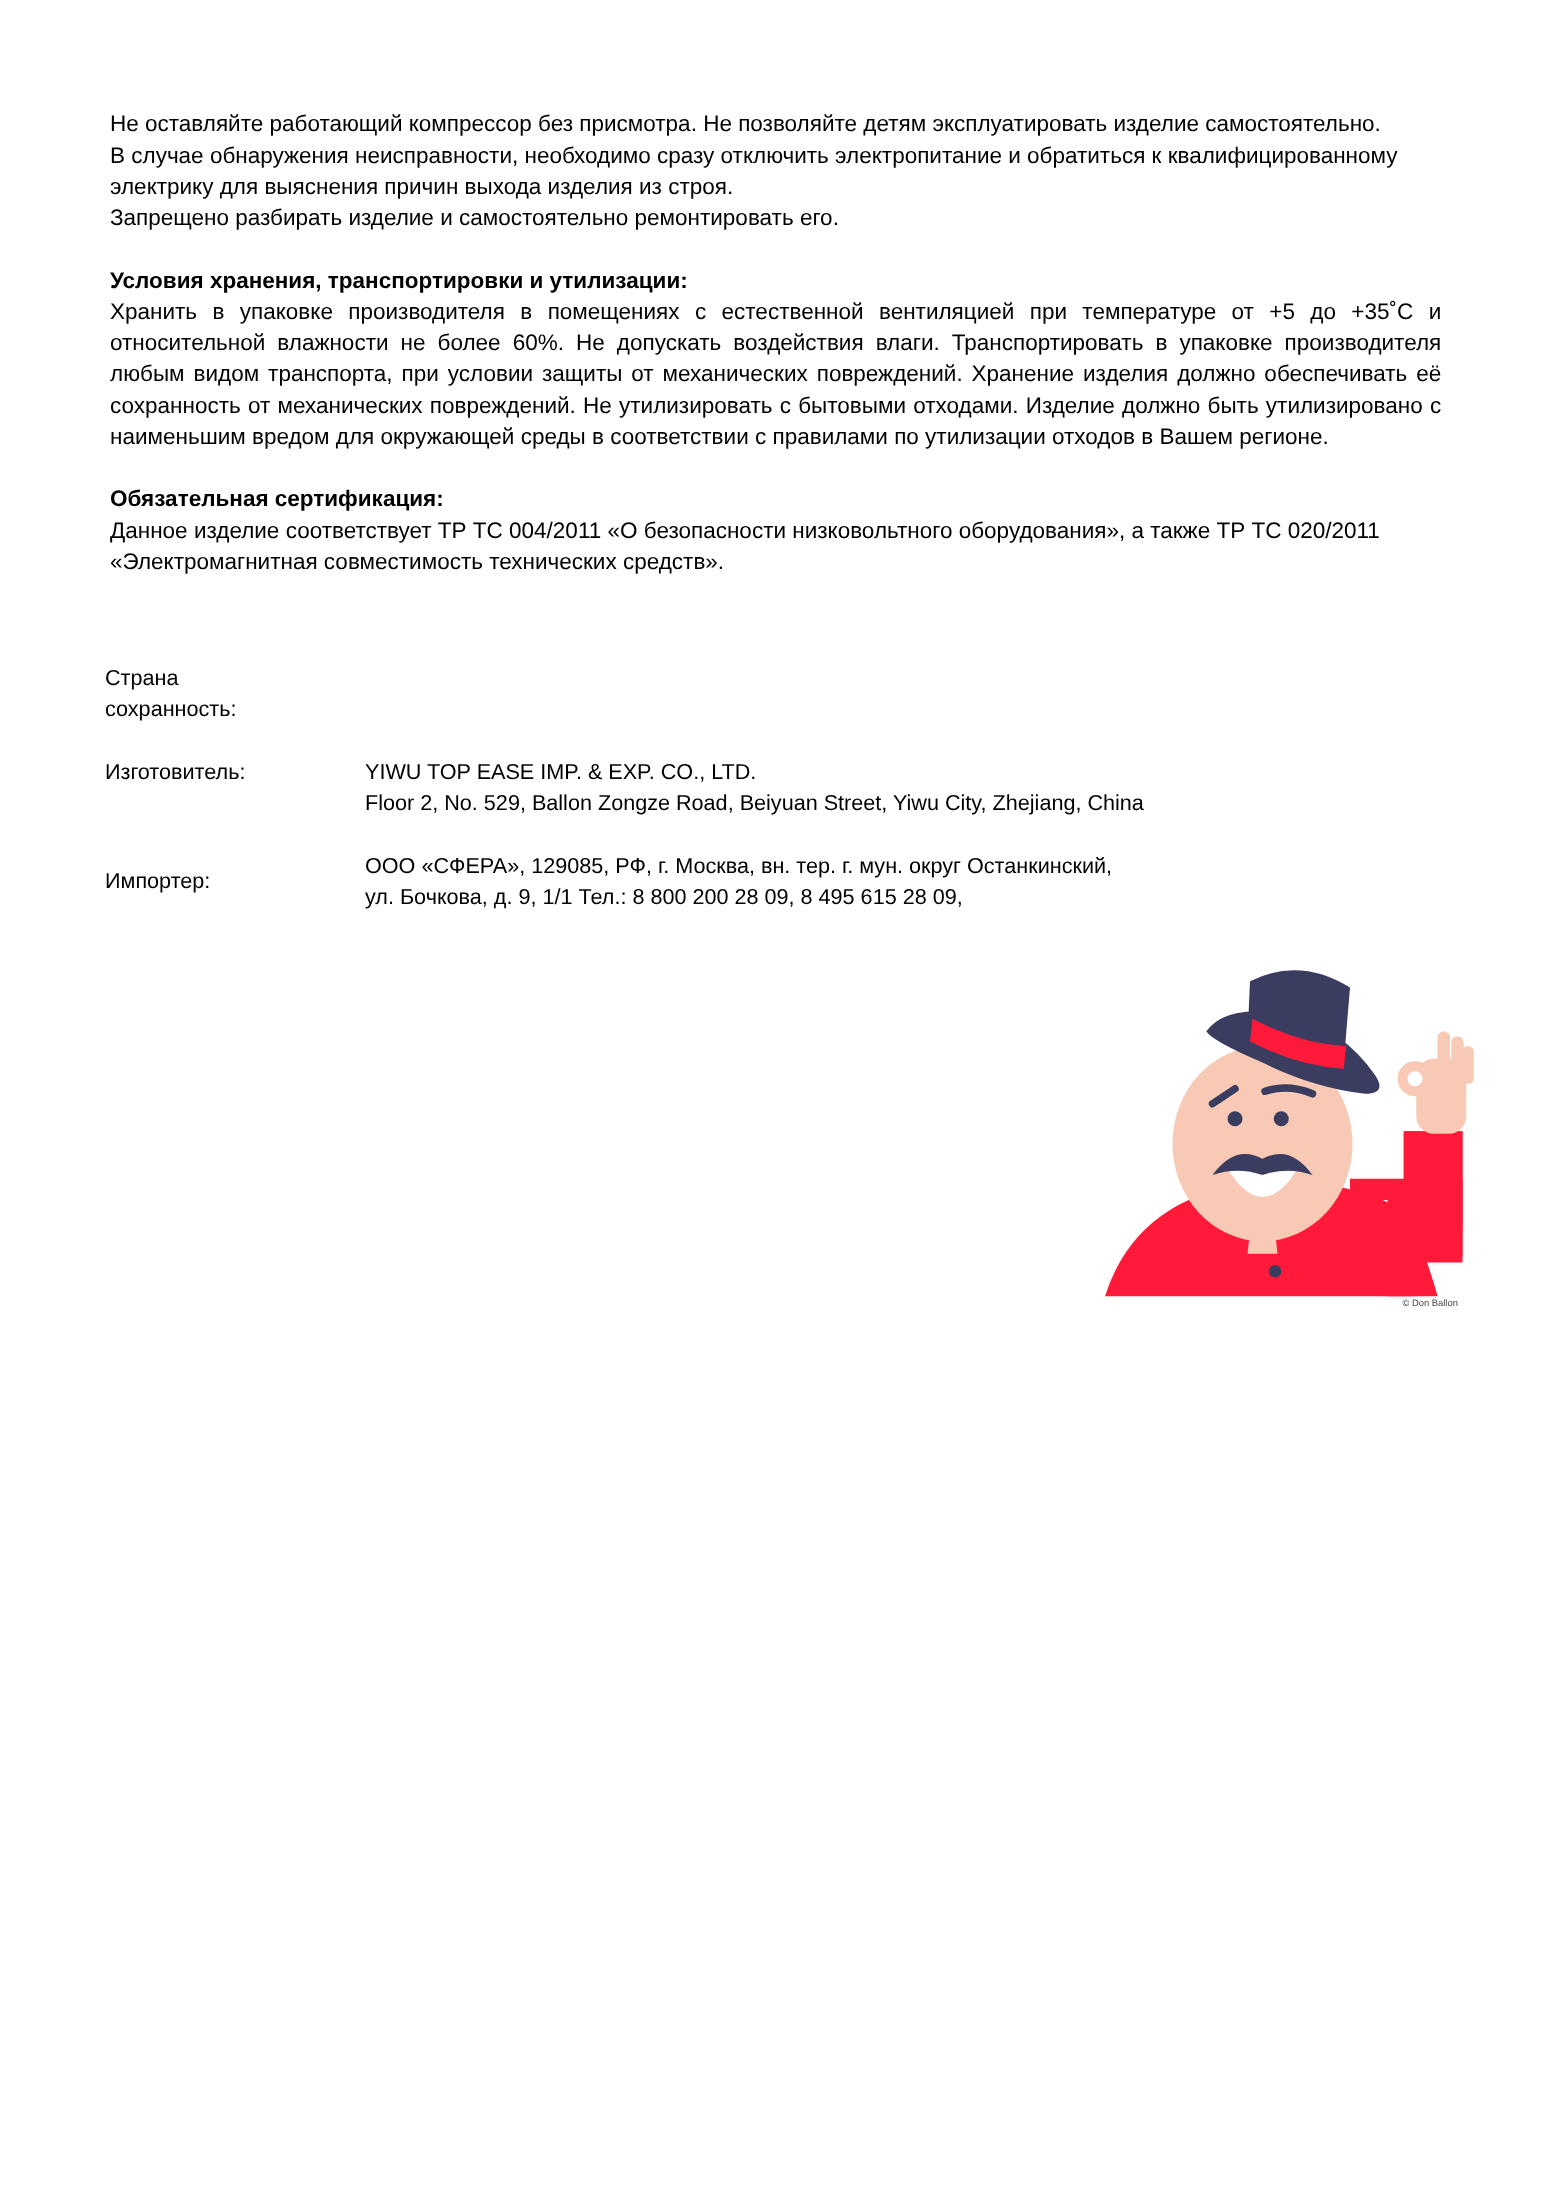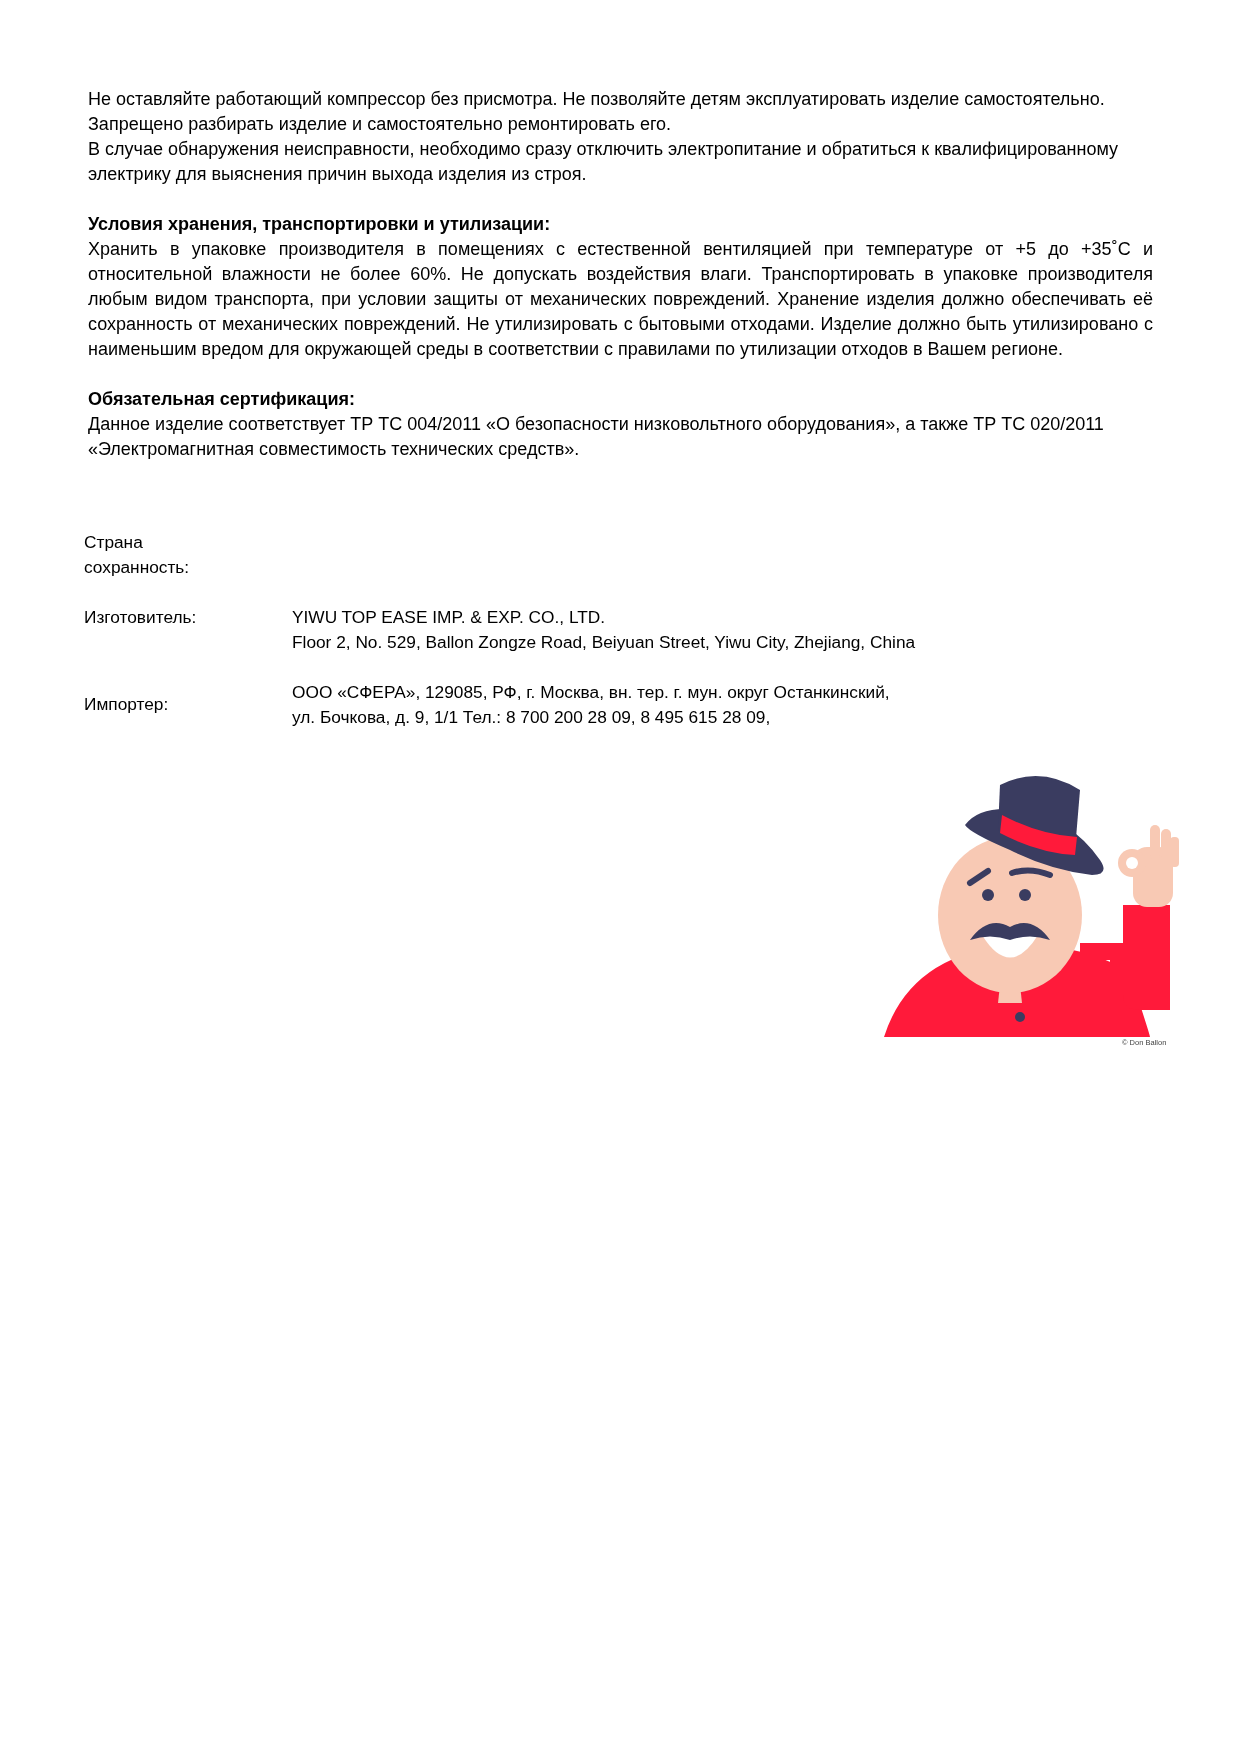--- a/index.html
+++ b/index.html
@@ -15,22 +15,22 @@
   .info-label { width: 208px; }
   .info-value { flex: 1; }
   .mascot { position: absolute; left: 870px; top: 765px; width: 320px; height: 300px; }
   .caption { position: absolute; left: 1075px; top: 1038px; font-size: 7.5px; color: #444; padding-left: 47px; }
 </style>
 </head>
 <body>
 
 <div class="page">
   <p class="para left">Не оставляйте работающий компрессор без присмотра. Не позволяйте детям эксплуатировать изделие самостоятельно.</p>
+  <p class="para left">В случае обнаружения неисправности, необходимо сразу отключить электропитание и обратиться к квалифицированному электрику для выяснения причин выхода изделия из строя.</p>
   <p class="para left">Запрещено разбирать изделие и самостоятельно ремонтировать его.</p>
-  <p class="para left">В случае обнаружения неисправности, необходимо сразу отключить электропитание и обратиться к квалифицированному электрику для выяснения причин выхода изделия из строя.</p>
   <div class="gap"></div>
   <p class="heading">Условия хранения, транспортировки и утилизации:</p>
   <p class="para">Хранить в упаковке производителя в помещениях с естественной вентиляцией при температуре от +5 до +35˚С и относительной влажности не более 60%. Не допускать воздействия влаги. Транспортировать в упаковке производителя любым видом транспорта, при условии защиты от механических повреждений. Хранение изделия должно обеспечивать её сохранность от механических повреждений. Не утилизировать с бытовыми отходами. Изделие должно быть утилизировано с наименьшим вредом для окружающей среды в соответствии с правилами по утилизации отходов в Вашем регионе.</p>
   <div class="gap"></div>
   <p class="heading">Обязательная сертификация:</p>
   <p class="para left">Данное изделие соответствует ТР ТС 004/2011 «О безопасности низковольтного оборудования», а также ТР ТС 020/2011 «Электромагнитная совместимость технических средств».</p>
 </div>
 
 <div class="info">
   <div class="info-row" style="top:0;flex-direction:column;">
@@ -43,21 +43,21 @@
     <div class="info-label">Изготовитель:</div>
     <div class="info-value">
       <div>YIWU TOP EASE IMP. &amp; EXP. CO., LTD.</div>
       <div>Floor 2, No. 529, Ballon Zongze Road, Beiyuan Street, Yiwu City, Zhejiang, China</div>
     </div>
   </div>
   <div class="info-row" style="top:150px;">
     <div class="info-label" style="padding-top:12px;">Импортер:</div>
     <div class="info-value">
       <div>ООО «СФЕРА», 129085, РФ, г. Москва, вн. тер. г. мун. округ Останкинский,</div>
-      <div>ул. Бочкова, д. 9, 1/1 Тел.: 8 700 200 28 09, 8 495 615 28 09,</div>
+      <div>ул. Бочкова, д. 9, 1/1 Тел.: 8 800 200 28 09, 8 495 615 28 09,</div>
     </div>
   </div>
 </div>
 
 <svg class="mascot" viewBox="0 0 320 300" xmlns="http://www.w3.org/2000/svg">
 
   <path d="M14 272 Q40 190 140 180 Q220 178 262 210 L262 215 Q280 270 280 272 Z" fill="#ff1a3a"></path>
 
   <path d="M210 178 L253 178 L300 178 L300 215 Q300 240 280 240 L262 240 L262 272 L240 272 L240 195 L210 195 Z" fill="#ff1a3a"></path>
   <rect x="253" y="140" width="47" height="100" rx="0" fill="#ff1a3a"></rect>

